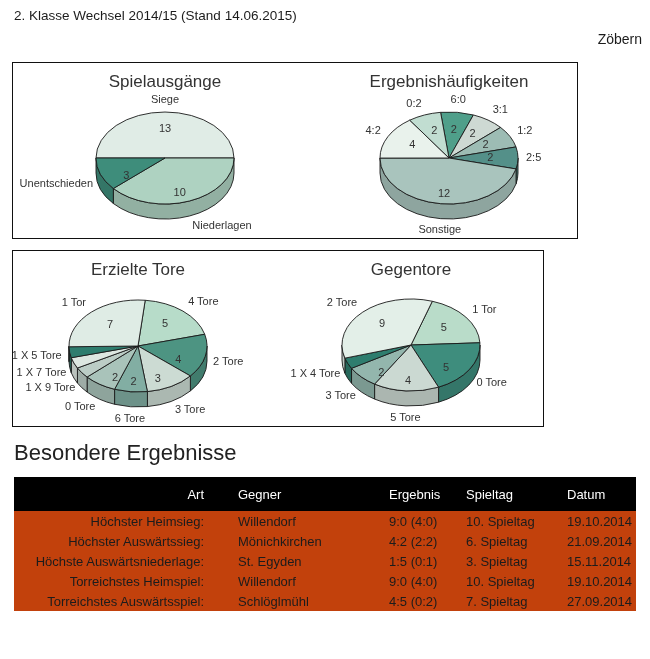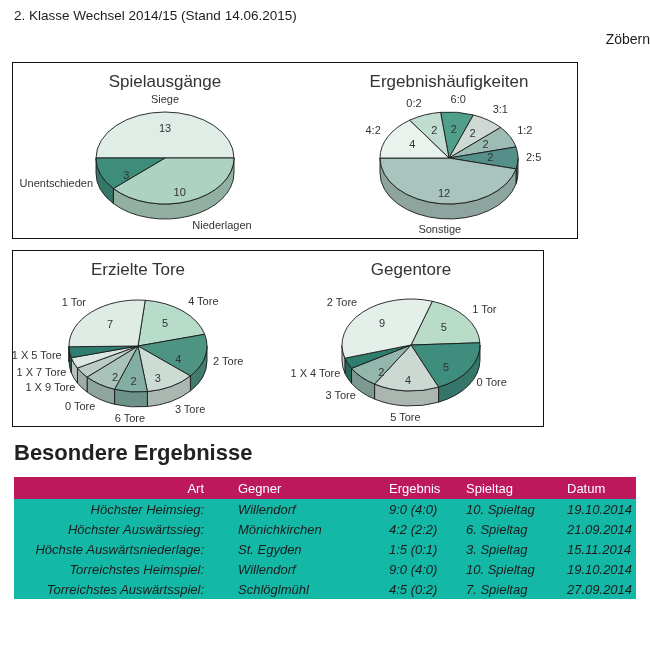--- a/index.html
+++ b/index.html
@@ -1,47 +1,47 @@
 <!DOCTYPE html>
 <html><head>
 <meta charset="utf-8">
 <style>
   html,body{margin:0;padding:0;background:#fff;}
   body{
     width:650px;height:659px;overflow:hidden;
     font-family:"Liberation Sans","DejaVu Sans",sans-serif;
     color:#1c1c1c;
   }
-  .wrap{padding:8px 0 0 12px;}
+  .wrap{padding:8px 8px 0 12px;}
   .subtitle{font-size:13.5px;margin:0 0 0 2px;line-height:16px;}
   h1.page-title{font-size:27px;font-weight:400;margin:6px 0 0 2px;line-height:30px;color:#222;}
   .team{font-size:14px;margin:7px 0 0 2px;line-height:16px;text-align:right;}
   .chart-box{
     position:relative;border:1px solid #111;background:#fff;
   }
   .chart-box.first{margin-top:15px;width:564px;height:175px;}
   .chart-box.second{margin-top:11px;width:530px;height:175px;}
   .c-title{
     position:absolute;top:9px;font-size:17px;color:#333;text-align:center;
     white-space:nowrap;
   }
   svg.pies{position:absolute;left:0;top:0;}
   svg.pies text.plabel{font-size:11px;fill:#333;font-family:"Liberation Sans","DejaVu Sans",sans-serif;}
-  h2.section-heading{font-size:22px;font-weight:700;margin:13px 0 11px 2px;line-height:26px;color:#222;}
+  h2.section-heading{font-size:22px;font-weight:400;margin:13px 0 11px 2px;line-height:26px;color:#222;}
   table.results{
     margin-left:2px;border-collapse:collapse;table-layout:fixed;width:622px;
     font-size:13px;
   }
   table.results th{
-    background:#be185d;color:#fff;font-weight:400;height:22px;
+    background:#000000;color:#fff;font-weight:400;height:34px;
     text-align:left;padding:0 0 0 14px;white-space:nowrap;overflow:hidden;
   }
   table.results th:first-child{text-align:right;padding:0 20px 0 0;}
   table.results td{
-    background:#14b8a6;height:20px;padding:0 0 0 14px;white-space:nowrap;overflow:hidden;font-style:italic;
+    background:#c2410c;height:20px;padding:0 0 0 14px;white-space:nowrap;overflow:hidden;
   }
   table.results td:first-child{text-align:right;padding:0 20px 0 0;}
 </style>
 </head>
 <body>
 
 <div class="wrap">
 
   <div class="subtitle">2. Klasse Wechsel 2014/15 (Stand 14.06.2015)</div>
   <div class="team">Zöbern</div>

